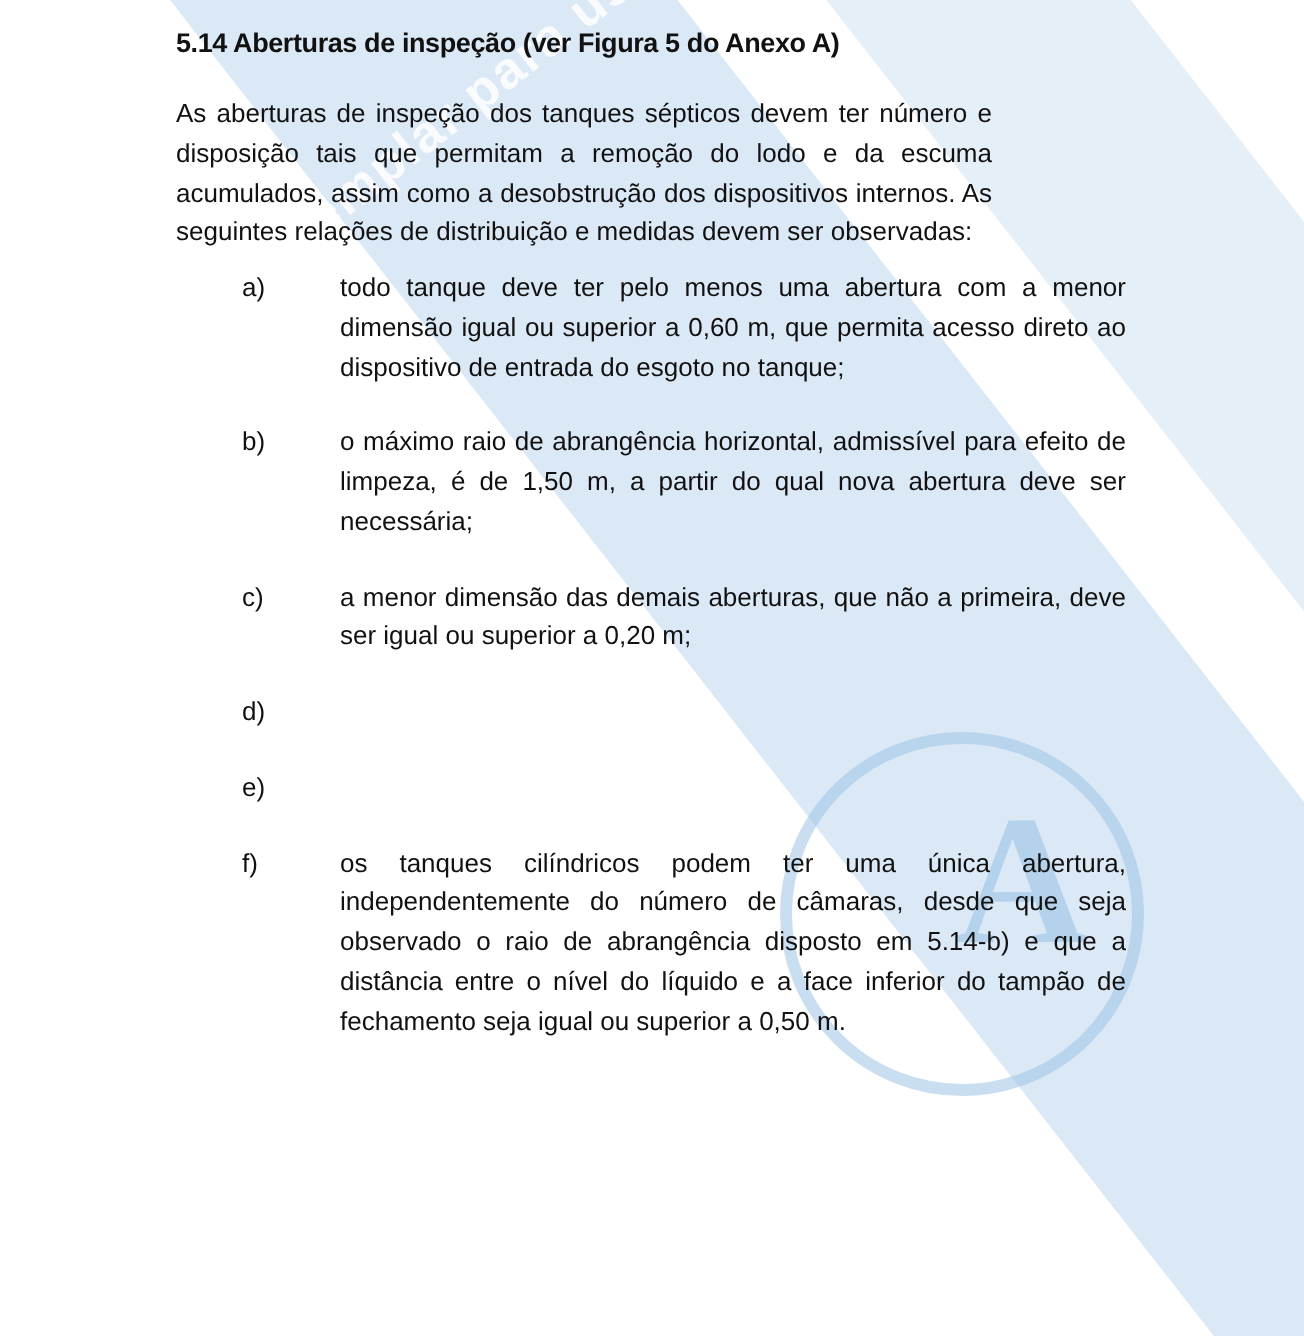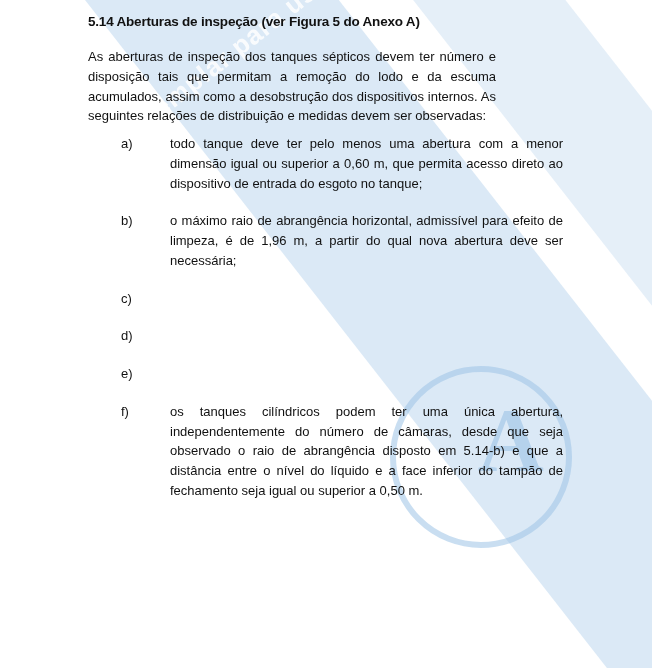--- a/index.html
+++ b/index.html
@@ -137,24 +137,25 @@
 
   <p class="body-par">As aberturas de inspeção dos tanques sépticos devem ter número e disposição tais que permitam a remoção do lodo e da escuma acumulados, assim como a desobstrução dos dispositivos internos. As seguintes relações de distribuição e medidas devem ser observadas:</p>
 
   <ul class="item-list">
     <li class="item">
       <span class="item-marker">a)</span>
       <span class="item-text">todo tanque deve ter pelo menos uma abertura com a menor dimensão igual ou superior a 0,60 m, que permita acesso direto ao dispositivo de entrada do esgoto no tanque;</span>
     </li>
     <li class="item">
       <span class="item-marker">b)</span>
-      <span class="item-text">o máximo raio de abrangência horizontal, admissível para efeito de limpeza, é de 1,96 m, a partir do qual nova abertura deve ser necessária;</span>
+      <span class="item-text">o máximo raio de abrangência horizontal, admissível para efeito de limpeza, é de 1,50 m, a partir do qual nova abertura deve ser necessária;</span>
     </li>
     <li class="item">
       <span class="item-marker">c)</span>
+      <span class="item-text">a menor dimensão das demais aberturas, que não a primeira, deve ser igual ou superior a 0,20 m;</span>
     </li>
     <li class="item">
       <span class="item-marker">d)</span>
     </li>
     <li class="item">
       <span class="item-marker">e)</span>
     </li>
     <li class="item">
       <span class="item-marker">f)</span>
       <span class="item-text">os tanques cilíndricos podem ter uma única abertura, independentemente do número de câmaras, desde que seja observado o raio de abrangência disposto em 5.14-b) e que a distância entre o nível do líquido e a face inferior do tampão de fechamento seja igual ou superior a 0,50 m.</span>

